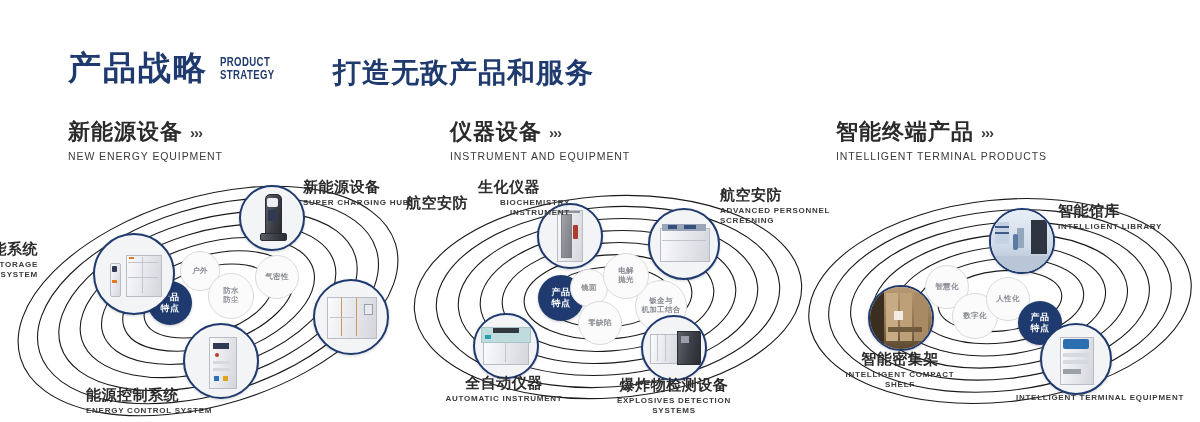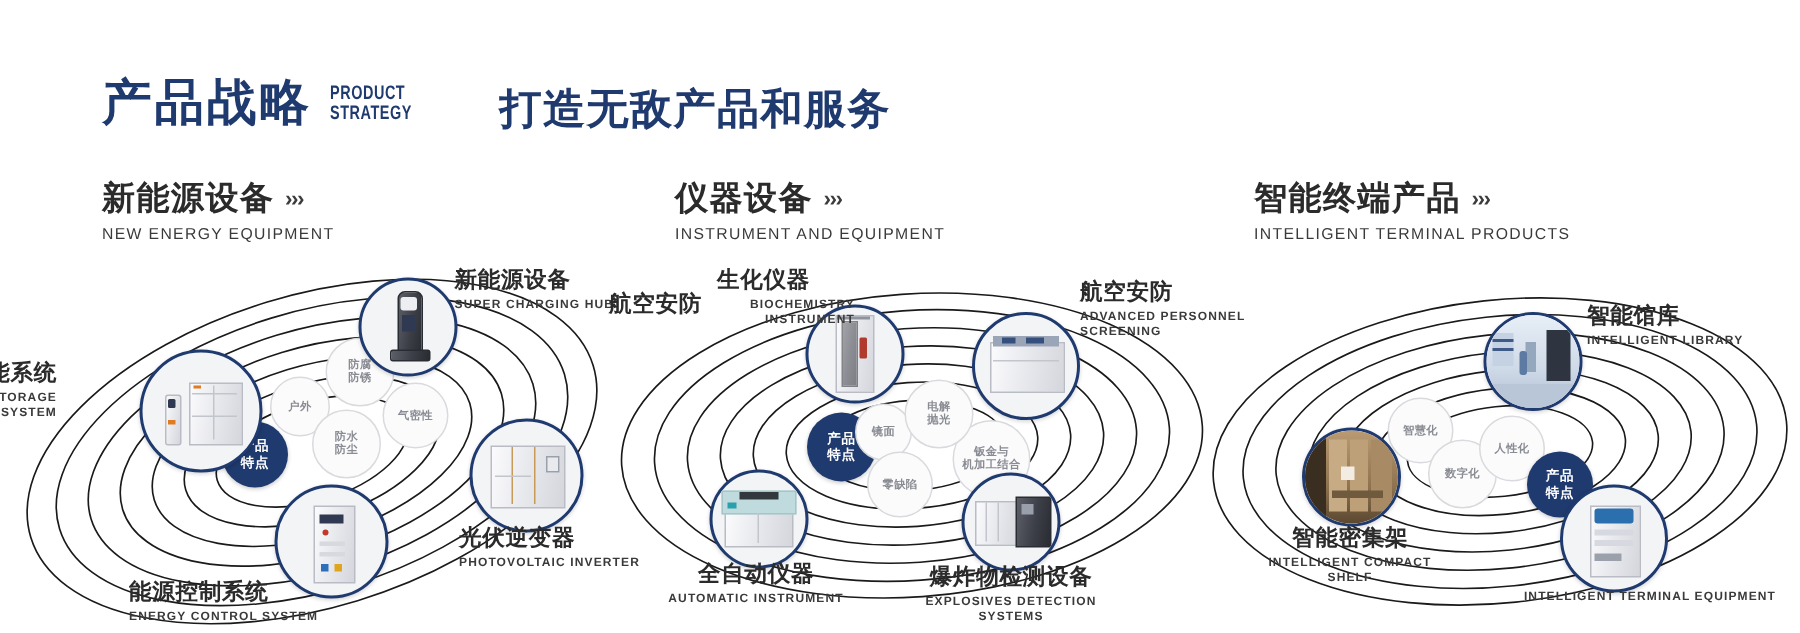--- a/index.html
+++ b/index.html
@@ -127,24 +127,20 @@
       </g>
     </svg>
 
     <div class="badge" style="left:148px;top:106px;width:44px;height:44px;">
         <span style="white-space:pre-line">产品
 特点</span>
       </div>
     <div class="feat" style="left:180px;top:76px;width:38px;height:38px;">
         <span style="white-space:pre-line">户外</span>
       </div>
-    <div class="feat" style="left:217px;top:50px;width:44px;height:44px;">
-        <span style="white-space:pre-line">防腐
-防锈</span>
-      </div>
     <div class="feat" style="left:208px;top:98px;width:44px;height:44px;align-items:center;">
         <span style="white-space:pre-line">防水
 防尘</span>
       </div>
     <div class="feat" style="left:255px;top:80px;width:42px;height:42px;">
         <span style="white-space:pre-line">气密性</span>
       </div>
 
     <div class="node" style="left:93px;top:58px;width:78px;height:78px;">
       <div class="ph">
@@ -178,24 +174,20 @@
     </div>
 
     <div class="node" style="left:313px;top:104px;width:72px;height:72px;">
       <div class="ph">
         <div class="dev cab" style="left:12px;top:16px;width:48px;height:40px;"></div>
         <div class="ln" style="left:26px;top:17px;width:1px;height:38px;background:#c79b55;"></div>
         <div class="ln" style="left:41px;top:17px;width:1px;height:38px;background:#c79b55;"></div>
         <div class="dev scr" style="left:49px;top:23px;width:7px;height:9px;background:#e8eaee;border:1px solid #9aa0ab;"></div>
         <div class="ln" style="left:15px;top:36px;width:24px;height:1px;"></div>
       </div>
-    </div>
-    <div class="lbl" style="left:306px;top:176px;width:140px;">
-      <div class="cn">光伏逆变器</div>
-      <div class="en">PHOTOVOLTAIC INVERTER</div>
     </div>
 
     <div class="node" style="left:183px;top:148px;width:72px;height:72px;">
       <div class="ph">
         <div class="dev cab" style="left:24px;top:12px;width:26px;height:50px;"></div>
         <div class="dev scr" style="left:28px;top:18px;width:16px;height:6px;"></div>
         <div style="position:absolute;left:30px;top:28px;width:4px;height:4px;border-radius:50%;background:#c0392b;"></div>
         <div class="ln" style="left:28px;top:36px;width:17px;height:3px;background:#d7d9df;"></div>
         <div class="ln" style="left:28px;top:43px;width:17px;height:3px;background:#d7d9df;"></div>
         <div style="position:absolute;left:29px;top:51px;width:5px;height:5px;background:#2d6fb8;"></div>

